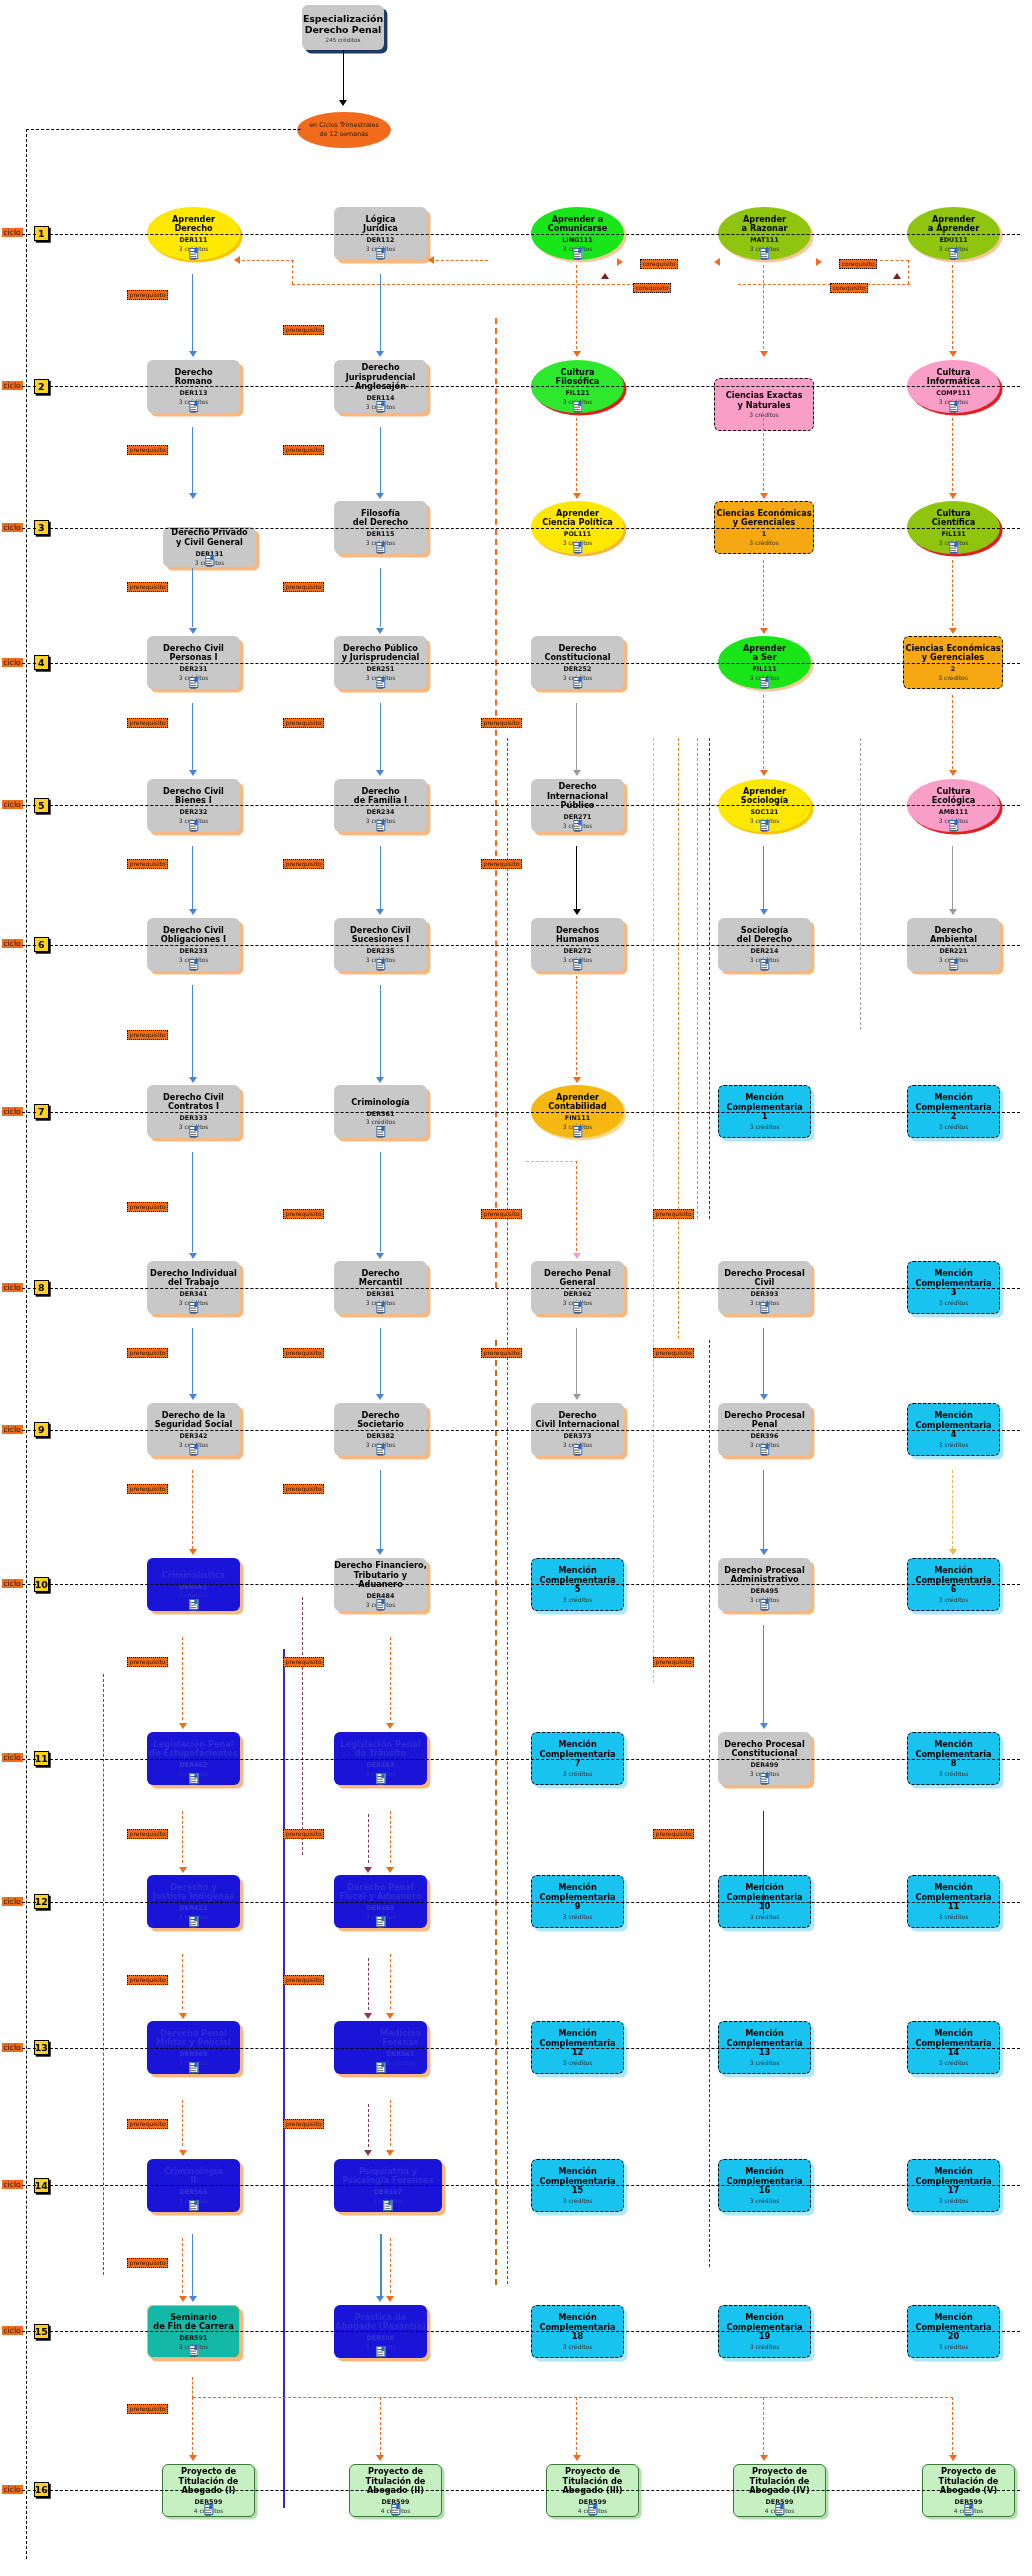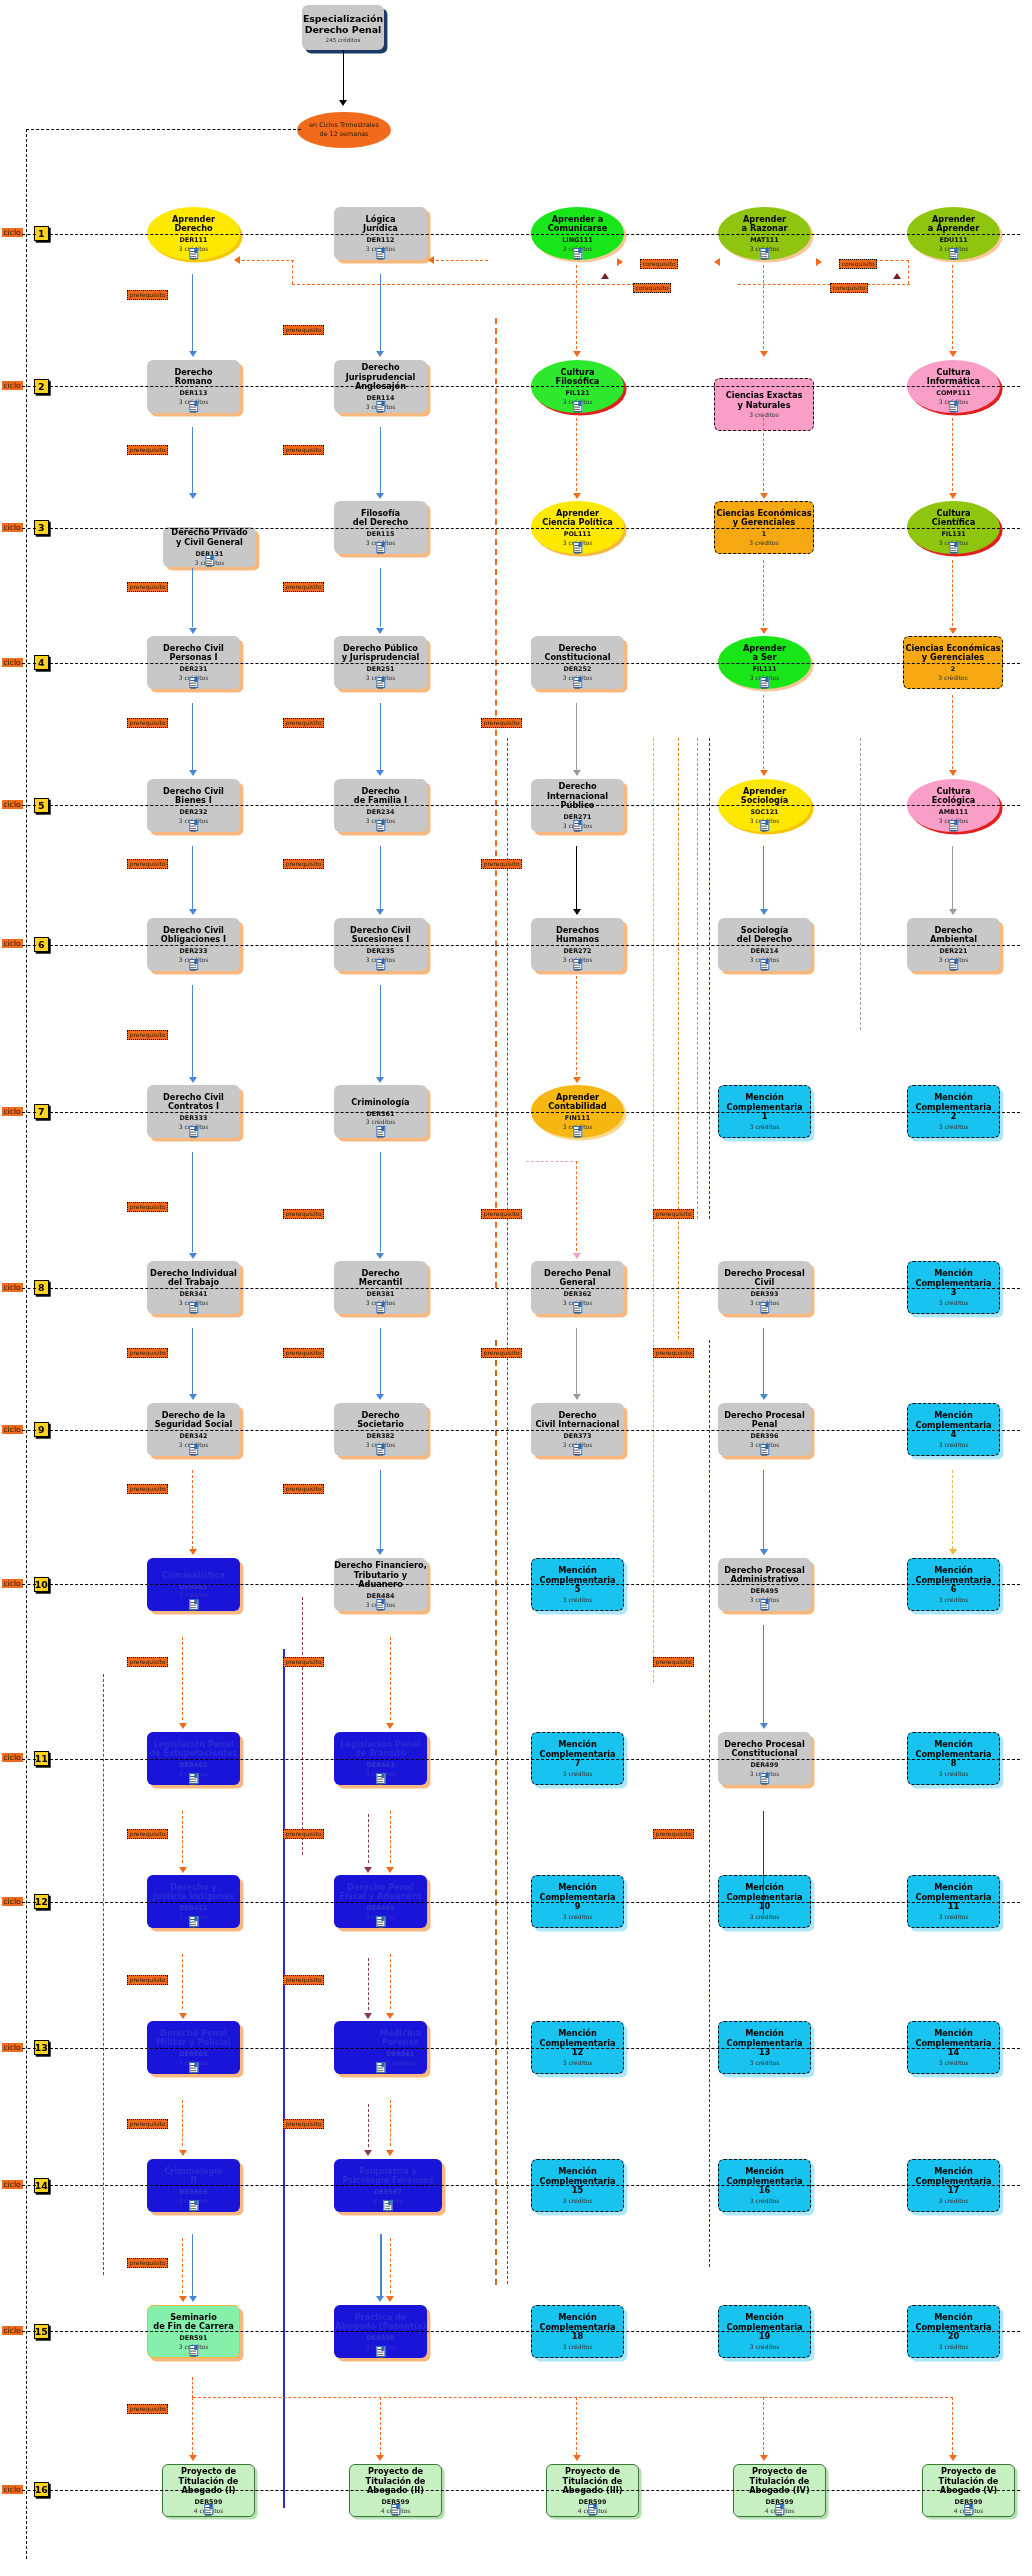--- a/index.html
+++ b/index.html
@@ -91,21 +91,21 @@
     width:82px; height:48px;
     background:#c6f0c2;
     border-radius:6px;
     border:0.9px solid #3b7a36;
     box-shadow:2.6px 2.6px 0 rgba(150,210,145,0.7);
     margin-left:15px;
   }
   
   .rect-tan {
     width:82px; height:48px;
-    background:#86efac;
+    background:#14b8a6;
     border-radius:6px;
     border:1.7px solid #f0b840;
     box-shadow:3.4px 3.4px 0 rgba(247,180,120,0.95);
   }
 
   
   .ell { width:82px; height:48px; border-radius:50%; }
   .ell-yellow   { background:#ffe800; box-shadow:2.6px 2.6px 0 #f7c600; }
   .ell-yellow2  { background:#ffe800; box-shadow:2.6px 2.6px 0 #f4b942; }
   .ell-amber    { background:#f7b713; box-shadow:2.6px 2.6px 0 #f9d98f; }

